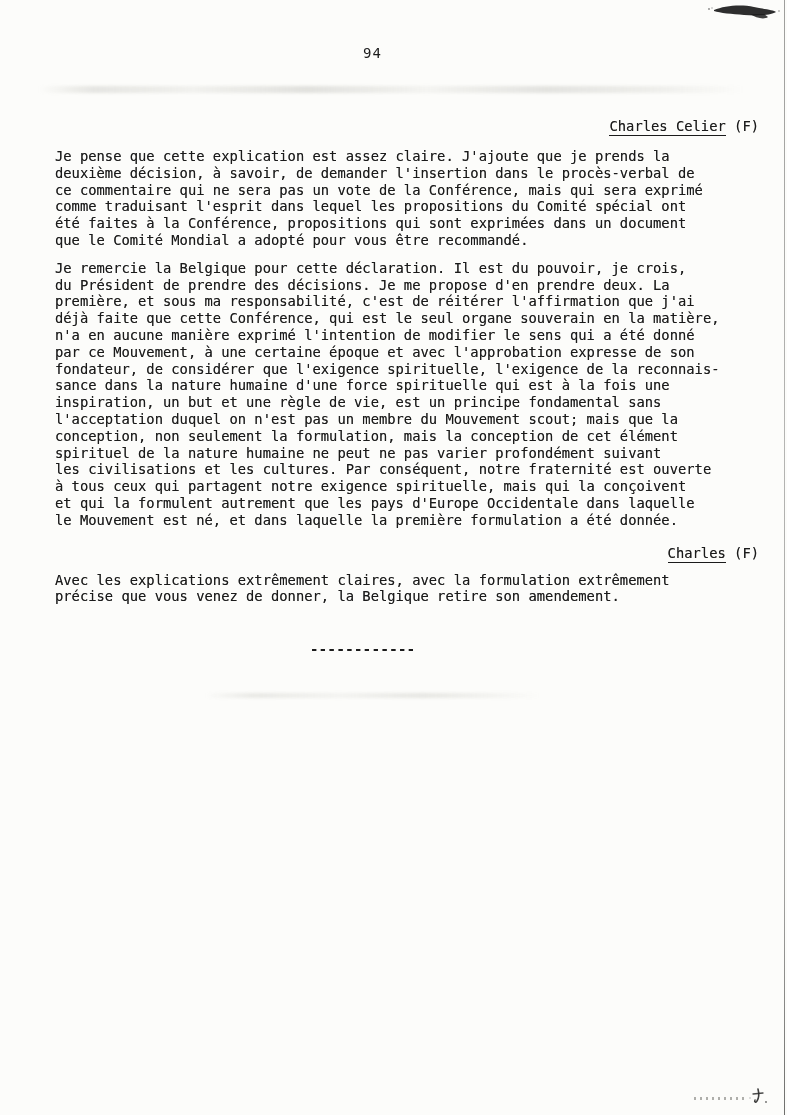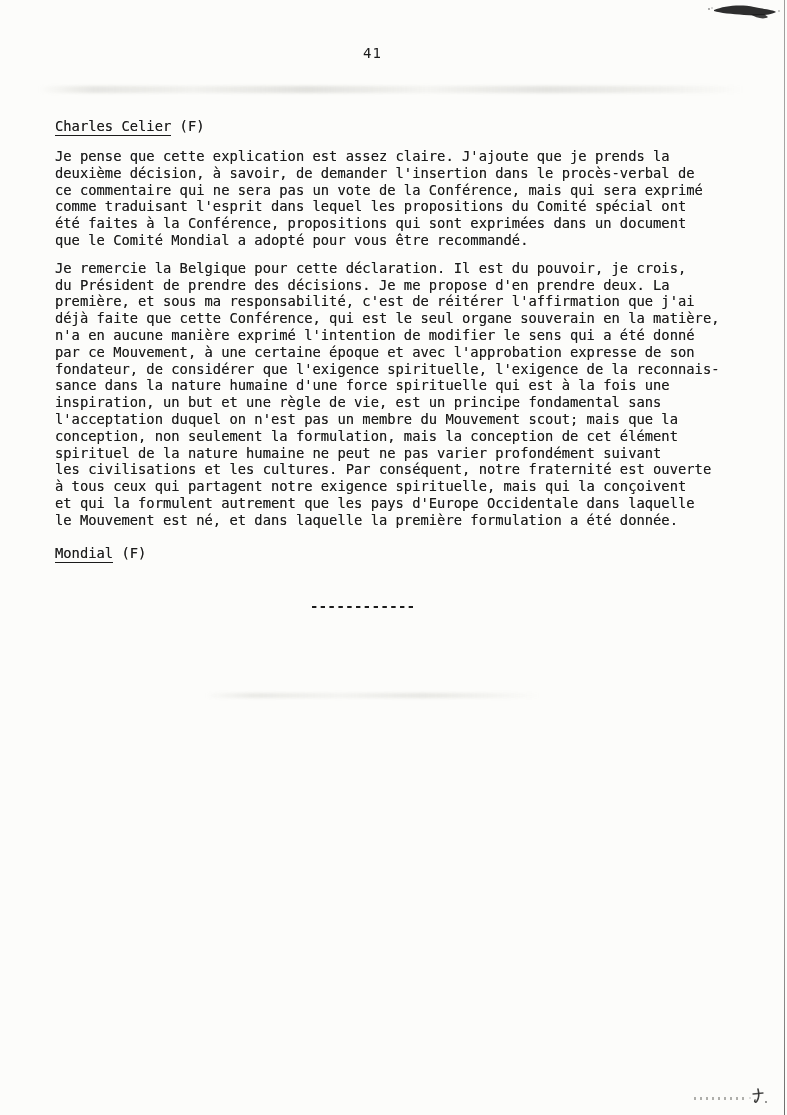--- a/index.html
+++ b/index.html
@@ -28,20 +28,21 @@
     left: 55px;
     top: 118px;
     right: 28px;
     font-size: 13.8px;
     line-height: 16.8px;
     text-shadow: 0 0 0.5px rgba(20,20,20,0.55);
   }
   .speaker-heading {
     line-height: 17px;
     white-space: pre;
+    text-align: right;
   }
   .speaker-name {
     border-bottom: 1.5px solid #1b1b1b;
     padding-bottom: 1px;
   }
   .para { white-space: pre-wrap; margin: 0; }
   .p1 { margin-top: 11px; }
   .p2 { margin-top: 13px; }
   .p3 { margin-top: 16px; }
   .h2 { margin-top: 16px; }
@@ -118,21 +119,21 @@
     top: 1086px;
     width: 22px;
     height: 20px;
   }
 </style>
 </head>
 <body>
 
 <div class="page">
 
-  <div class="page-number">41</div>
+  <div class="page-number">94</div>
 
   <div class="noise-band-upper"></div>
 
   <div class="content">
 
     <div class="speaker-heading"><span class="speaker-name">Charles Celier</span><span> (F)</span></div>
 
     <p class="para p2">Je pense que cette explication est assez claire. J'ajoute que je prends la
 deuxième décision, à savoir, de demander l'insertion dans le procès-verbal de
 ce commentaire qui ne sera pas un vote de la Conférence, mais qui sera exprimé
@@ -149,22 +150,24 @@
 sance dans la nature humaine d'une force spirituelle qui est à la fois une
 inspiration, un but et une règle de vie, est un principe fondamental sans
 l'acceptation duquel on n'est pas un membre du Mouvement scout; mais que la
 conception, non seulement la formulation, mais la conception de cet élément
 spirituel de la nature humaine ne peut ne pas varier profondément suivant
 les civilisations et les cultures. Par conséquent, notre fraternité est ouverte
 à tous ceux qui partagent notre exigence spirituelle, mais qui la conçoivent
 et qui la formulent autrement que les pays d'Europe Occidentale dans laquelle
 le Mouvement est né, et dans laquelle la première formulation a été donnée.</p>
 
-    <div class="speaker-heading h2"><span class="speaker-name">Mondial</span><span> (F)</span></div>
+    <div class="speaker-heading h2"><span class="speaker-name">Charles</span><span> (F)</span></div>
 
+    <p class="para p4">Avec les explications extrêmement claires, avec la formulation extrêmement
+précise que vous venez de donner, la Belgique retire son amendement.</p>
 
     <div class="separator">------------</div>
 
   </div>
 
   <div class="noise-band-lower"></div>
 
   <svg class="ink-smudge-top" viewBox="0 0 75 22" xmlns="http://www.w3.org/2000/svg">
     <path d="M8 8 C 18 4, 34 2, 48 5 C 58 7, 68 8, 70 10 C 66 13, 52 14, 38 13 C 26 12, 14 11, 8 9 Z" fill="#1c1c1c" opacity="0.92"></path>
     <path d="M44 12 C 50 16, 58 18, 62 15 L 58 12 Z" fill="#1c1c1c" opacity="0.85"></path>

